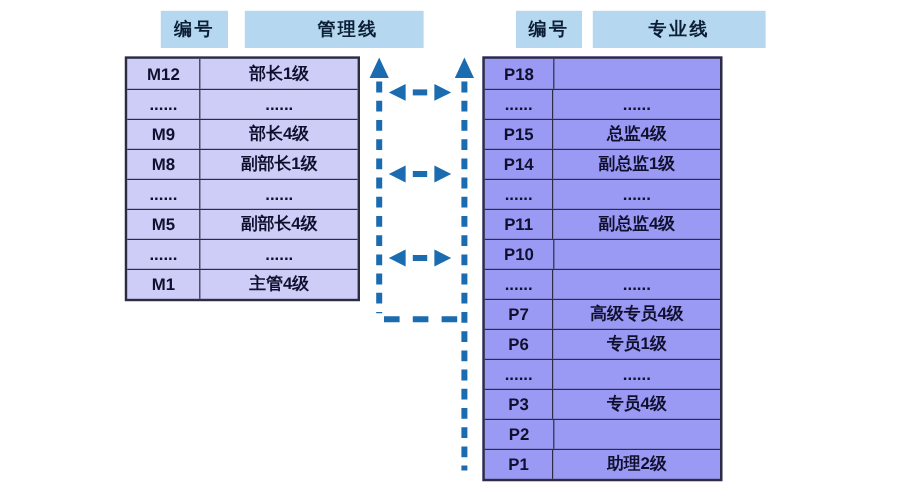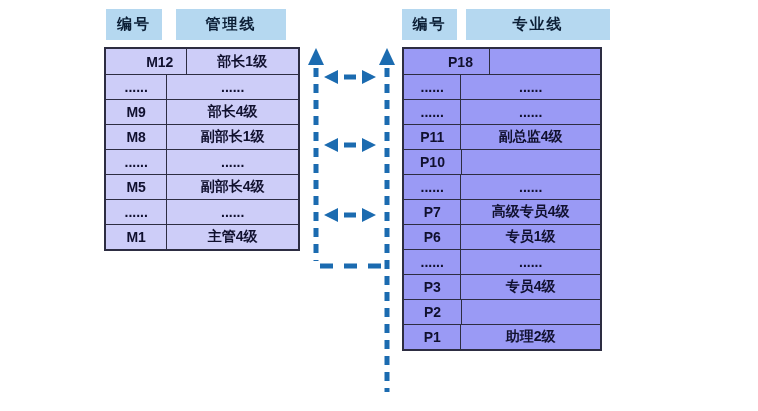--- a/index.html
+++ b/index.html
@@ -19,40 +19,41 @@
     top:9px;
     height:31px;
     background:var(--header-bg,#b5d8f0);
     color:var(--header-text,#0c1f36);
     font-weight:bold;
     font-size:15px;
     display:flex;
     align-items:center;
     justify-content:center;
     letter-spacing:2px;
+    margin-left:28px;
   }
   #left-header-code  { left:106px; width:56px; }
-  #left-header-title { left:176px; width:110px; }
+  #left-header-title { left:176px; width:126px;padding-left:23px; }
   #right-header-code  { left:402px; width:55px; }
   #right-header-title { left:466px; width:144px; }
   .tbody {
     position:absolute;
     top:47px;
     border:2px solid var(--table-border,#2d2d42);
     box-sizing:border-box;
   }
   #left-body  { left:104px; width:196px; background:var(--left-cell-bg,#cdcdf8); }
   #right-body { left:402px; width:200px; background:var(--right-cell-bg,#9a9af5); }
   .trow {
     display:flex;
     height:25px;
     border-top:1px solid var(--table-border,#2d2d42);
     box-sizing:border-box;
   }
-  .trow:first-child { border-top:none;padding-left:28px; }
+  .trow:first-child { border-top:none; }
   .cell {
     display:flex;
     align-items:center;
     justify-content:center;
     font-weight:bold;
     font-size:14px;
     color:var(--cell-text,#10102e);
     box-sizing:border-box;
     white-space:nowrap;
   }
@@ -117,20 +118,28 @@
     </div>
   <div class="tbody" id="right-body">
       <div class="trow">
         <div class="cell c-code">P18</div>
       </div>
       <div class="trow">
         <div class="cell c-code">......</div>
         <div class="cell c-title">......</div>
       </div>
       <div class="trow">
+        <div class="cell c-code">P15</div>
+        <div class="cell c-title">总监4级</div>
+      </div>
+      <div class="trow">
+        <div class="cell c-code">P14</div>
+        <div class="cell c-title">副总监1级</div>
+      </div>
+      <div class="trow">
         <div class="cell c-code">......</div>
         <div class="cell c-title">......</div>
       </div>
       <div class="trow">
         <div class="cell c-code">P11</div>
         <div class="cell c-title">副总监4级</div>
       </div>
       <div class="trow">
         <div class="cell c-code">P10</div>
       </div>

